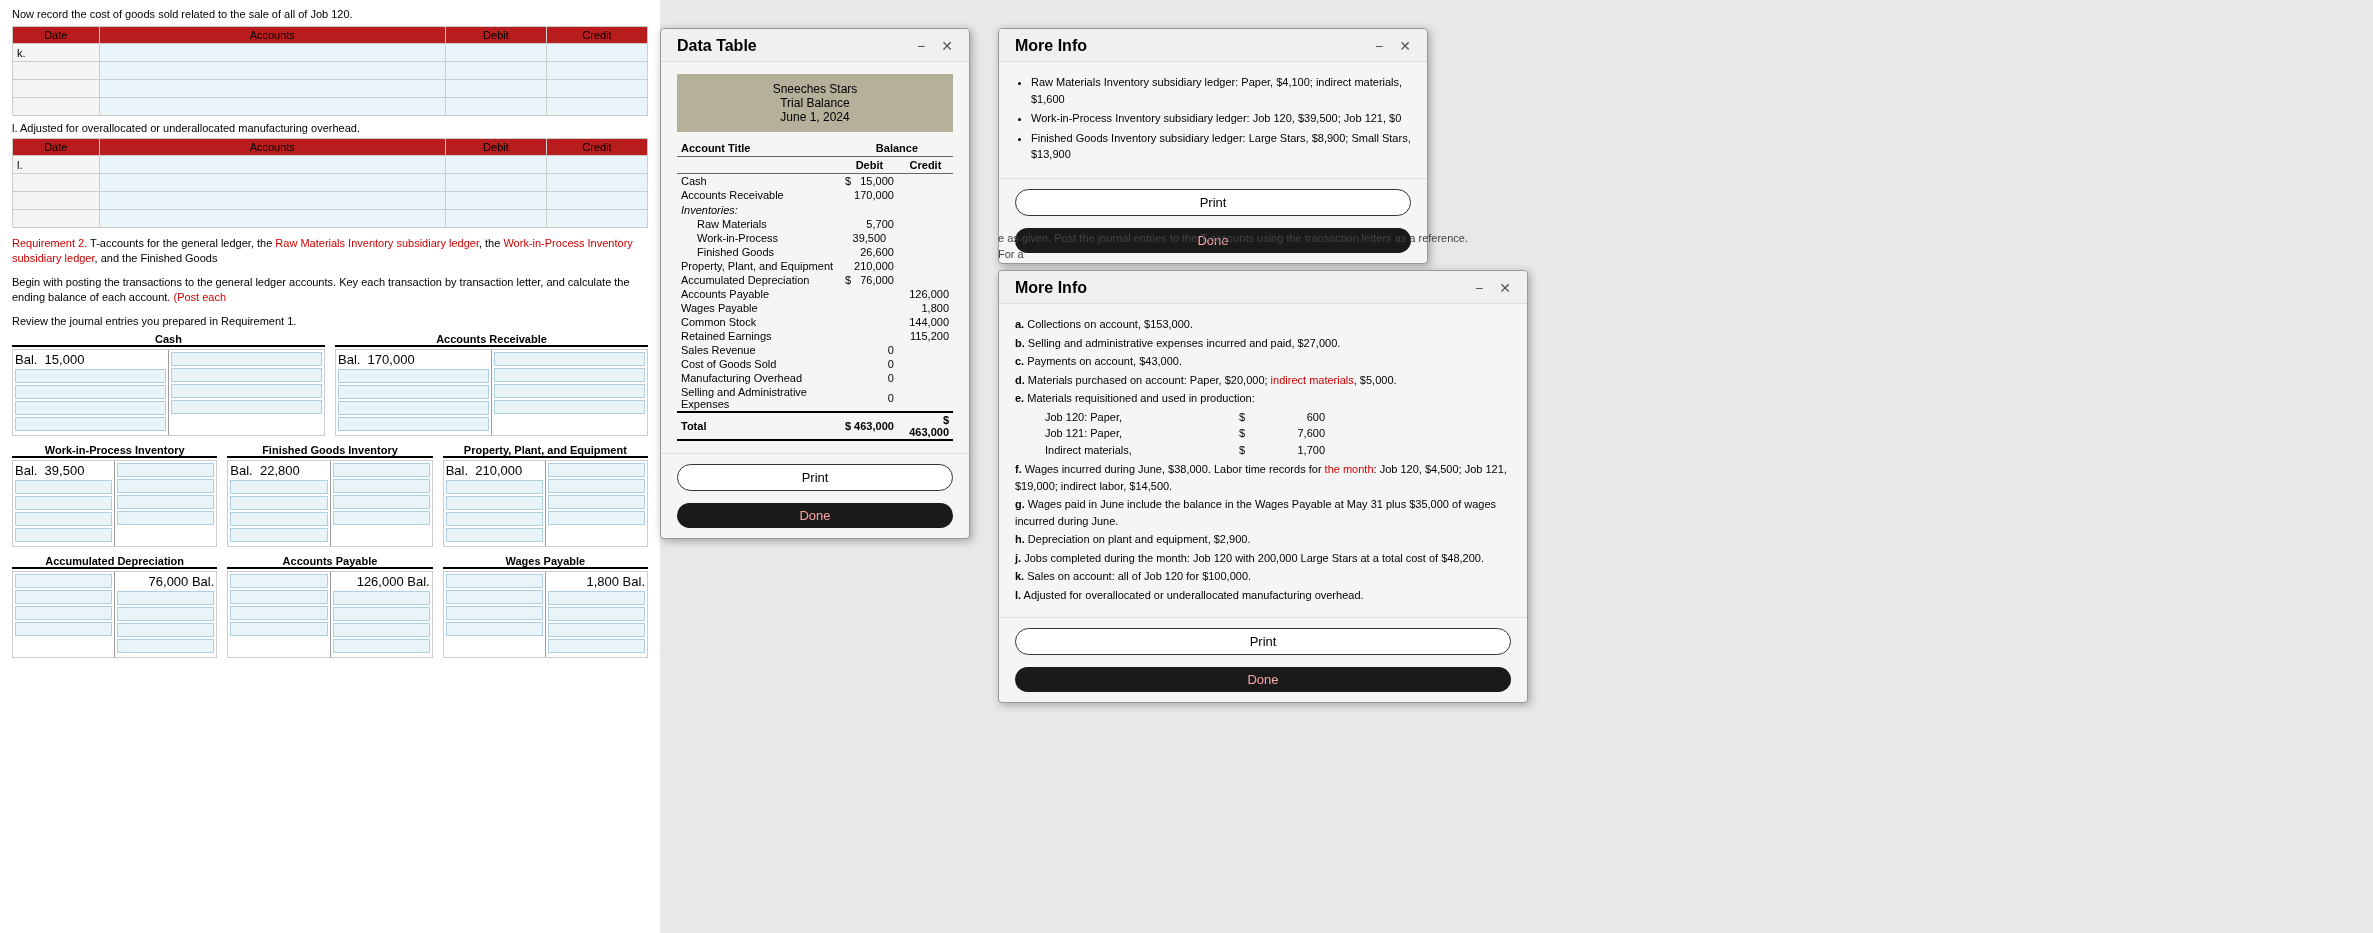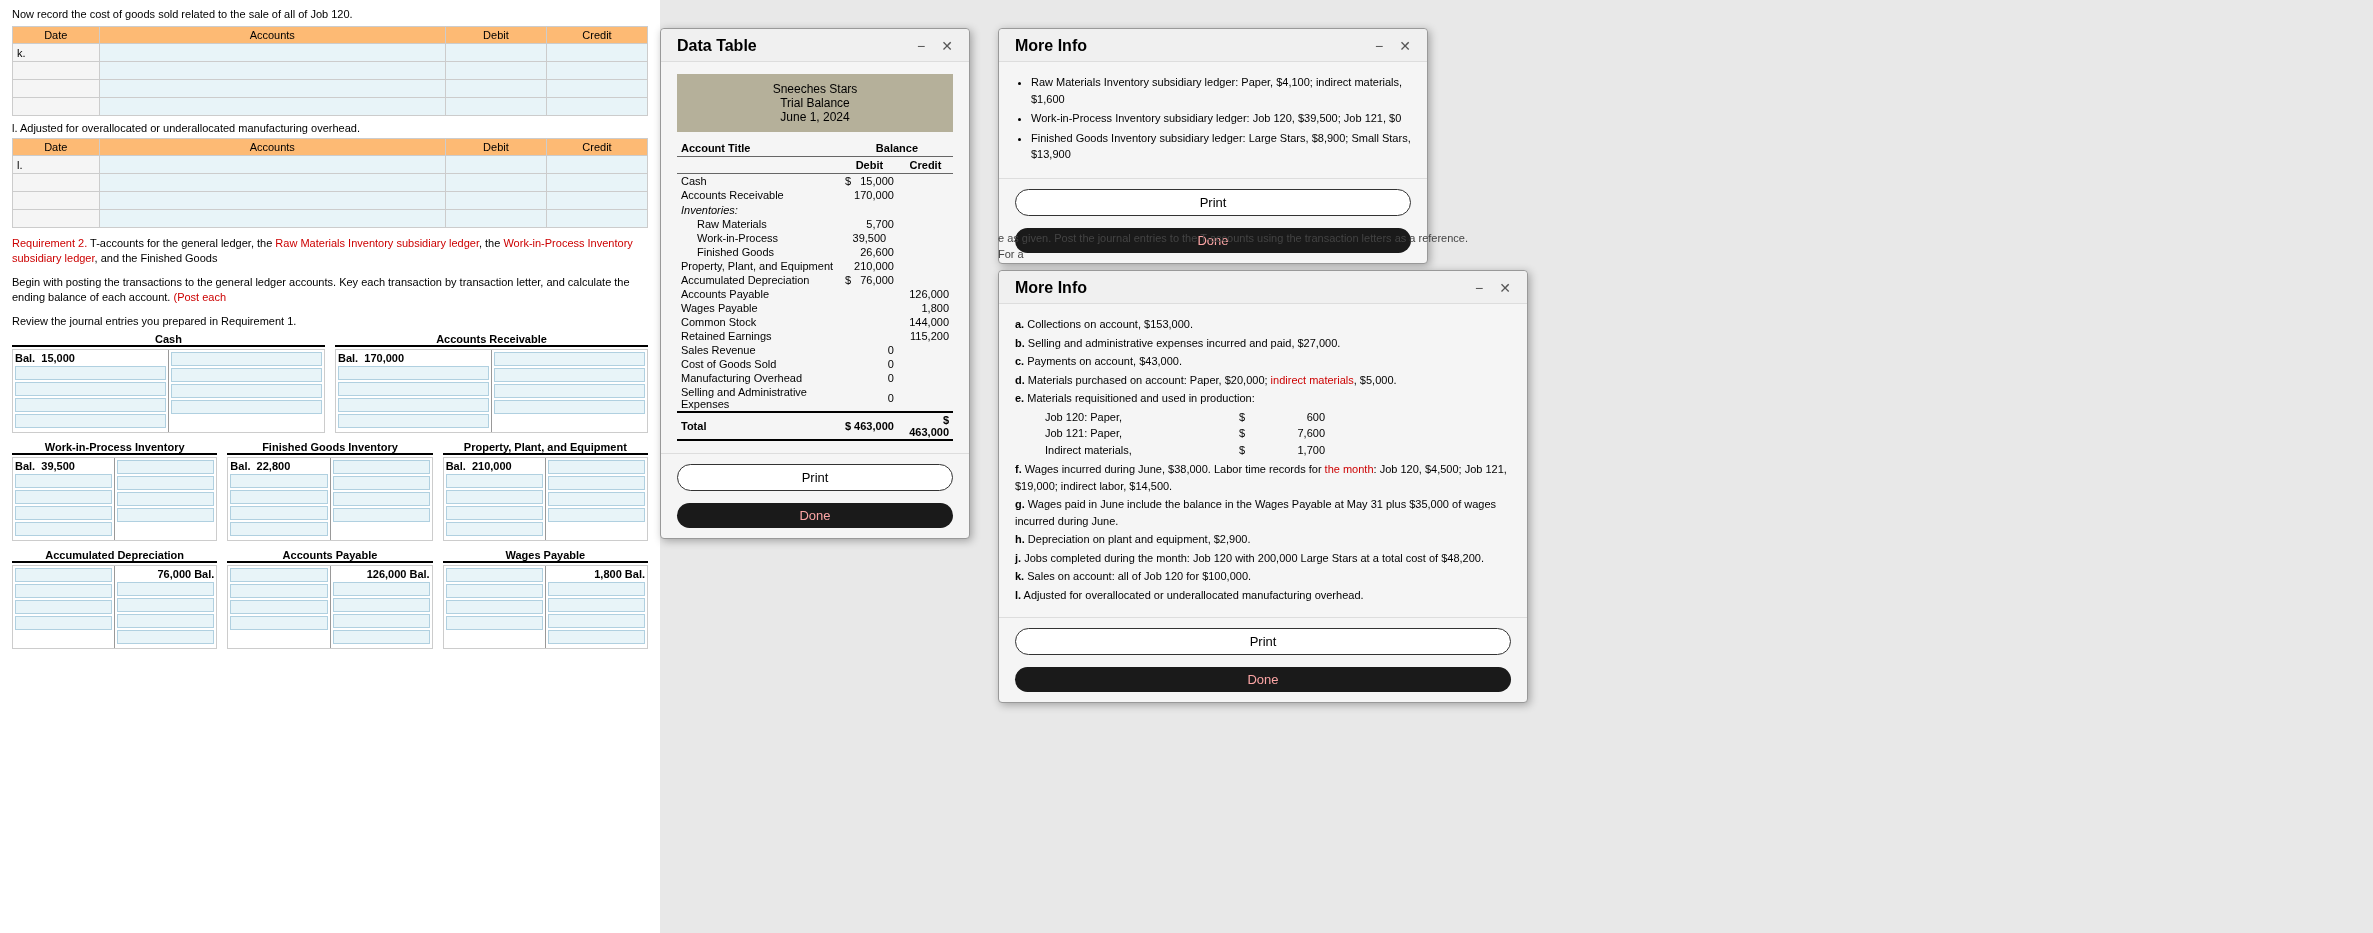--- a/index.html
+++ b/index.html
@@ -32,21 +32,21 @@
 
     
     .journal-table {
       width: 100%;
       border-collapse: collapse;
       margin-bottom: 6px;
       font-size: 11px;
     }
     .journal-table th {
       border: 1px solid #ccc;
-      background: #fdba74;
+      background: #b91c1c;
       padding: 2px 6px;
       text-align: center;
       font-weight: normal;
       margin-top: 28px;
     }
     .journal-table th:first-child { width: 60px; }
     .journal-table th:nth-child(2) { width: 240px; }
     .journal-table th:nth-child(3) { width: 70px; }
     .journal-table th:nth-child(4) { width: 70px; }
 
@@ -107,23 +107,22 @@
     .t-account-debit, .t-account-credit {
       flex: 1;
       padding: 2px;
     }
 
     .t-account-debit {
       border-right: 1px solid #999;
     }
 
     .t-balance {
-      font-size: 11px;
+      font-size: 13px;
       margin-bottom: 2px;
-      font-weight: bold;
     }
 
     .t-entry {
       height: 14px;
       background: #e8f4f8;
       border: 1px solid #b0d0e0;
       margin-bottom: 2px;
     }
 
     .t-entry-right {

